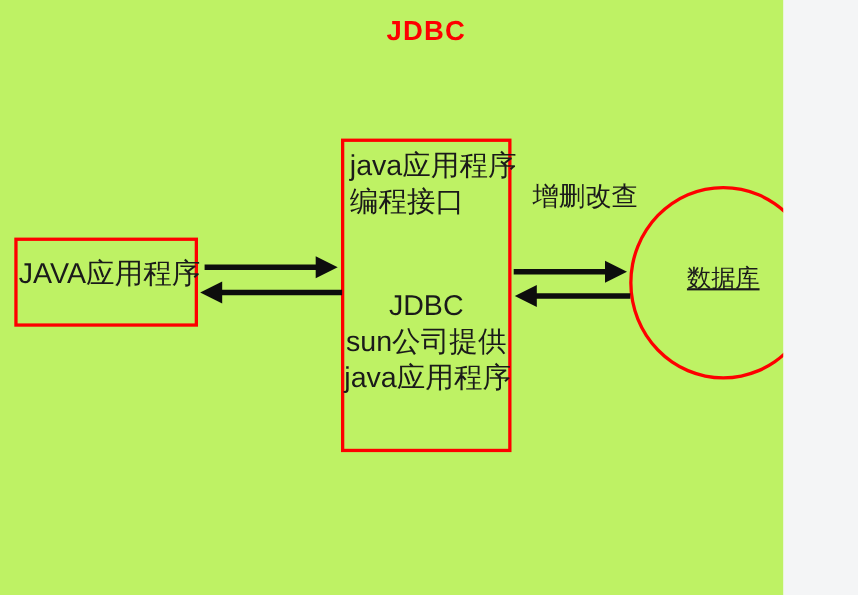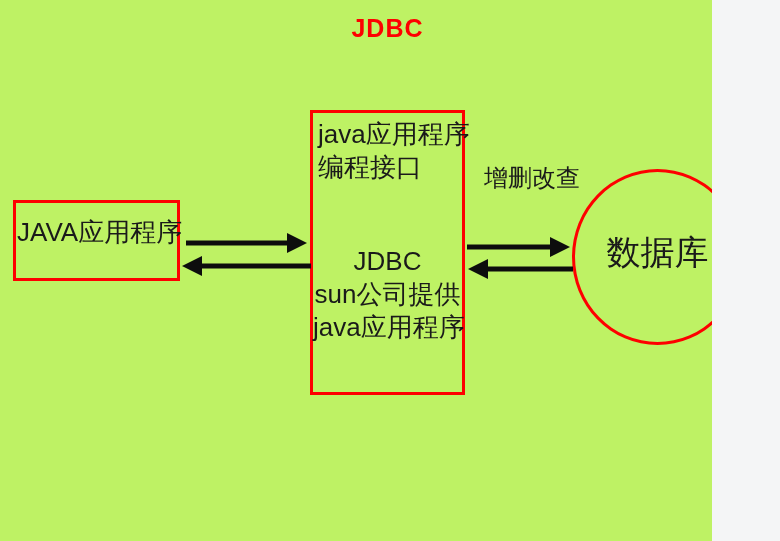--- a/index.html
+++ b/index.html
@@ -26,20 +26,21 @@
     font-size: 25px;
     font-weight: 600;
     color: #fe0000;
     letter-spacing: 1px;
   }
 
   .box {
     border: 3px solid #fe0000;
     background: transparent;
     box-sizing: border-box;
+    margin-top: 16px;
   }
 
   .left-box {
     left: 13px;
     top: 200px;
     width: 167px;
     height: 81px;
   }
   .left-box .label {
     position: absolute;
@@ -81,22 +82,23 @@
     width: 171px;
     height: 176px;
     border: 3px solid #fe0000;
     border-radius: 50%;
     box-sizing: border-box;
     display: flex;
     align-items: center;
     justify-content: center;
   }
   .db-circle .label {
-    font-size: 34px;
+    font-size: 22px;
     margin-top: -8px;
+    text-decoration: underline;
   }
 
   .crud-label {
     left: 484px;
     top: 162px;
     font-size: 24px;
     white-space: nowrap;
     text-align: center;
   }
 

